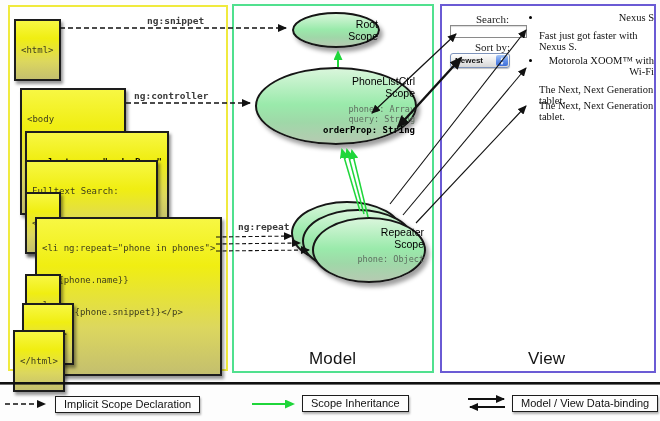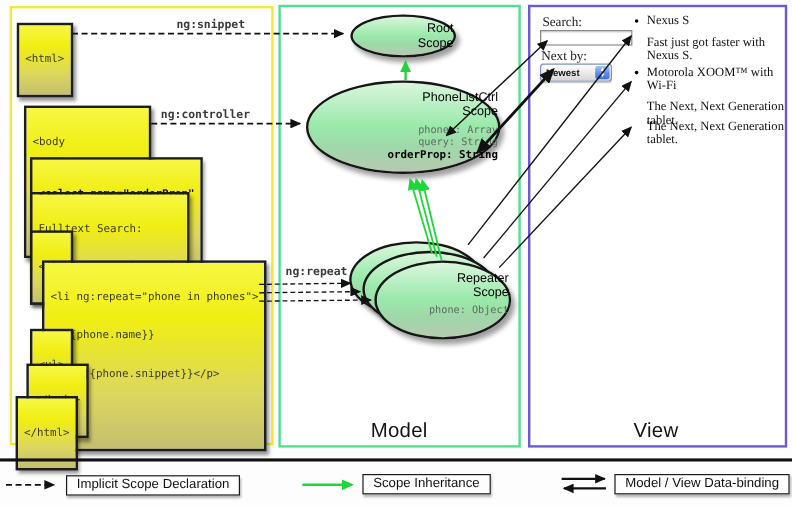--- a/index.html
+++ b/index.html
@@ -50,37 +50,37 @@
   #repeater-back   { left:291px; top:201px; width:112px; height:64px; }
   #repeater-mid    { left:302px; top:209px; width:112px; height:64px; }
   #repeater-front  { left:312px; top:217px; width:114px; height:66px; padding-top:7px; }
   .scope-title { font-size:10.5px; line-height:1.15; color:#000; }
   .scope-prop  { font-family:"DejaVu Sans Mono", monospace; font-size:8.5px; line-height:1.2; color:#5e6e60; }
   .scope-prop.bold { font-weight:bold; color:#000; font-size:9px; }
   #phonelist-scope .props { margin-top:5px; }
   #repeater-front .props  { margin-top:4px; }
 
   
-  .serif { font-family:"Liberation Serif", serif; }
+  .serif { font-family:"Liberation Serif", serif;margin-left:24px; }
   #search-label { position:absolute; left:452px; top:13px;  font-size:11px; color:#222; }
   #search-input { position:absolute; left:450px; top:25px;  width:77px; height:13px;
                   border:1px solid #8a8a8a; background:#fff; box-shadow:inset 0 1px 1px rgba(0,0,0,.15); }
   #sort-label   { position:absolute; left:451px; top:41px;  font-size:11px; color:#222; }
   #sort-dropdown{ position:absolute; left:450px; top:53px;  width:60px; height:15px;
                   border:1px solid #7d93bb; border-radius:3px;
                   background:linear-gradient(#ffffff,#d7d7d7); box-shadow:0 1px 1px rgba(0,0,0,.25); }
   #sort-value   { position:absolute; left:4px; top:2px; font-size:8px; font-weight:bold; color:#111;
                   font-family:"Liberation Sans", sans-serif; }
   #sort-stepper { position:absolute; right:1px; top:1px; width:12px; height:11px; border-radius:2px;
                   background:linear-gradient(#a6c6f7 0%,#5f8de8 55%,#3f6fd8 100%);
                   color:#fff; font-size:5px; line-height:5px; text-align:center; padding-top:1px; }
 
   .view-item  { position:absolute; left:528px; width:126px; }
   #view-item-0 { top:12px; } #view-item-1 { top:55px; } #view-item-2 { top:93px; }
-  .vi-title { font-family:"Liberation Serif", serif; font-size:10.5px; color:#111; padding-left:11px; position:relative; }
+  .vi-title { font-family:"Liberation Serif", serif; font-size:10.5px; color:#111; padding-left:11px; position:relative;text-align:right; }
   .vi-bullet { position:absolute; left:1px; top:4px; width:3px; height:3px; border-radius:50%; background:#000; }
   .vi-desc { font-family:"Liberation Serif", serif; font-size:10.5px; color:#111; padding-left:11px; margin-top:7px; }
 
   
   .legend-box { position:absolute; border:1px solid #1d1d1d; background:#fdfdfd;
     box-shadow:1px 2px 2px rgba(0,0,0,.3); font-size:11px; color:#111;
     padding:1px 8px 2px 8px; white-space:nowrap; }
   #legend-implicit    { left:55px;  top:396px; }
   #legend-inheritance { left:302px; top:395px; }
   #legend-binding     { left:512px; top:395px; }
@@ -156,21 +156,21 @@
   <div class="scope" id="repeater-front">
     <div class="scope-title">Repeater</div>
     <div class="scope-title">Scope</div>
     <div class="props">
       <div class="scope-prop">phone: Object</div>
     </div>
   </div>
 
   <div class="serif" id="search-label">Search:</div>
   <input id="search-input" readonly="" style="">
-  <div class="serif" id="sort-label">Next by:</div>
+  <div class="serif" id="sort-label">Sort by:</div>
   <div id="sort-dropdown">
     <span id="sort-value">Newest</span>
     <span id="sort-stepper">▲<br>▼</span>
   </div>
 
   <div class="view-item" id="view-item-0">
     <div class="vi-title"><span class="vi-bullet"></span><span>Nexus S</span></div>
     <div class="vi-desc">Fast just got faster with Nexus S.</div>
   </div>
   <div class="view-item" id="view-item-1">

